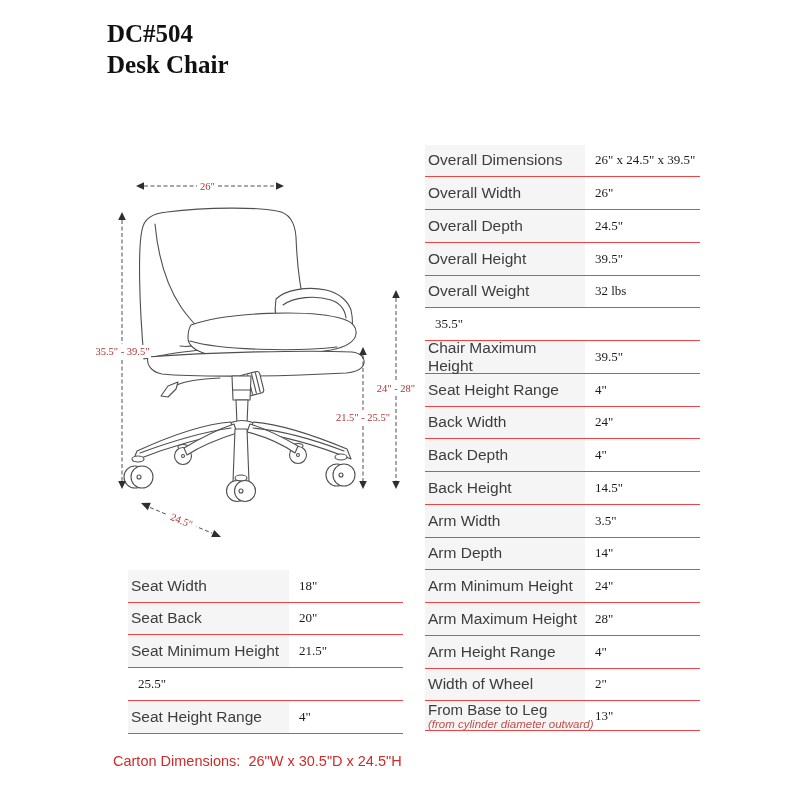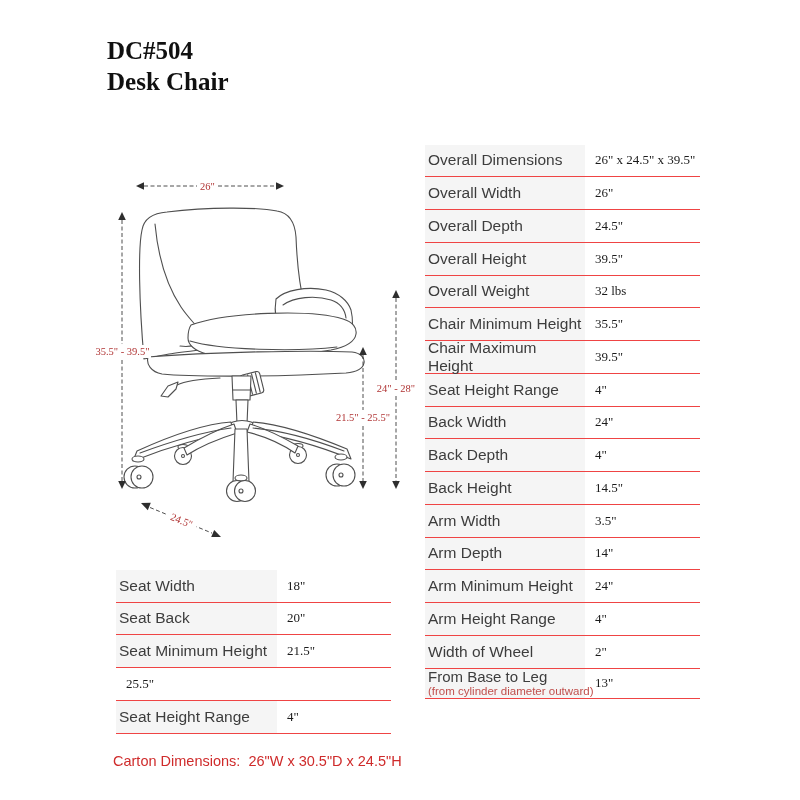--- a/index.html
+++ b/index.html
@@ -1,33 +1,33 @@
 <!DOCTYPE html>
 <html><head>
 <meta charset="utf-8">
 <style>
   html,body{margin:0;padding:0;background:#ffffff;}
   .page{position:relative;width:800px;height:800px;background:#ffffff;overflow:hidden;
         font-family:"Liberation Sans",sans-serif;}
   
   .title-block{position:absolute;left:107px;top:18px;
          font-family:"Liberation Serif",serif;font-weight:bold;
-         font-size:25px;line-height:31px;color:#101010;margin-top:17px;}
+         font-size:25px;line-height:31px;color:#101010;}
   
   .spec-table{position:absolute;width:275px;}
   .trow{display:flex;align-items:stretch;height:31.75px;border-bottom:1px solid #ef4444;}
   .tlbl{width:160px;background:#f5f5f5;display:flex;align-items:center;
         font-size:15.5px;color:#3d3d3d;padding-left:3px;box-sizing:border-box;}
   .tval{flex:1;display:flex;align-items:center;padding-left:10px;
         font-family:"Liberation Serif",serif;font-size:13px;color:#1b1b1b;}
   .left-table .tlbl{width:161px;}
   .trow.tall{height:29px;}
   .trow.tall .tlbl{flex-direction:column;align-items:flex-start;justify-content:center;line-height:1;}
   .trow.tall .main-lbl{font-size:15px;}
-  .sub-lbl{font-size:11.5px;color:#c0504d;margin-top:2px;white-space:nowrap;}
+  .sub-lbl{font-size:11.5px;color:#c0504d;margin-top:2px;white-space:nowrap;font-style:italic;}
   
   .carton{position:absolute;left:113px;top:753px;font-size:14.5px;color:#cf2b2b;white-space:pre;}
   
   .diagram{position:absolute;left:80px;top:150px;}
   .dim-text{font-family:"Liberation Serif",serif;font-size:10.5px;fill:#b03434;}
 </style>
 </head>
 <body>
 
 <div class="page">
@@ -150,21 +150,21 @@
       <text class="dim-text" x="42.5" y="205" text-anchor="middle">35.5" - 39.5"</text>
       <text class="dim-text" x="316" y="242" text-anchor="middle">24" - 28"</text>
       <text class="dim-text" x="283" y="271" text-anchor="middle">21.5" - 25.5"</text>
       <g transform="rotate(22.6 101 372)">
         <rect x="85" y="364" width="32" height="13" fill="#ffffff"></rect>
         <text class="dim-text" x="101" y="374" text-anchor="middle">24.5"</text>
       </g>
     </g>
   </svg>
 
-  <div class="spec-table left-table" style="left:116px;top:569.8px;text-align:right;">
+  <div class="spec-table left-table" style="left:128px;top:569.8px;text-align:right;">
     <div class="trow">
       <div class="tlbl">
           <span>Seat Width</span>
         </div>
       <div class="tval">18"</div>
     </div>
     <div class="trow">
       <div class="tlbl">
           <span>Seat Back</span>
         </div>
@@ -212,23 +212,20 @@
         </div>
       <div class="tval">39.5"</div>
     </div>
     <div class="trow">
       <div class="tlbl">
           <span>Overall Weight</span>
         </div>
       <div class="tval">32 lbs</div>
     </div>
     <div class="trow">
-      <div class="tlbl">
-          <span>Chair Minimum Height</span>
-        </div>
       <div class="tval">35.5"</div>
     </div>
     <div class="trow">
       <div class="tlbl">
           <span>Chair Maximum Height</span>
         </div>
       <div class="tval">39.5"</div>
     </div>
     <div class="trow">
       <div class="tlbl">
@@ -264,20 +261,26 @@
       <div class="tlbl">
           <span>Arm Depth</span>
         </div>
       <div class="tval">14"</div>
     </div>
     <div class="trow">
       <div class="tlbl">
           <span>Arm Minimum Height</span>
         </div>
       <div class="tval">24"</div>
+    </div>
+    <div class="trow">
+      <div class="tlbl">
+          <span>Arm Maximum Height</span>
+        </div>
+      <div class="tval">28"</div>
     </div>
     <div class="trow">
       <div class="tlbl">
           <span>Arm Height Range</span>
         </div>
       <div class="tval">4"</div>
     </div>
     <div class="trow">
       <div class="tlbl">
           <span>Width of Wheel</span>

